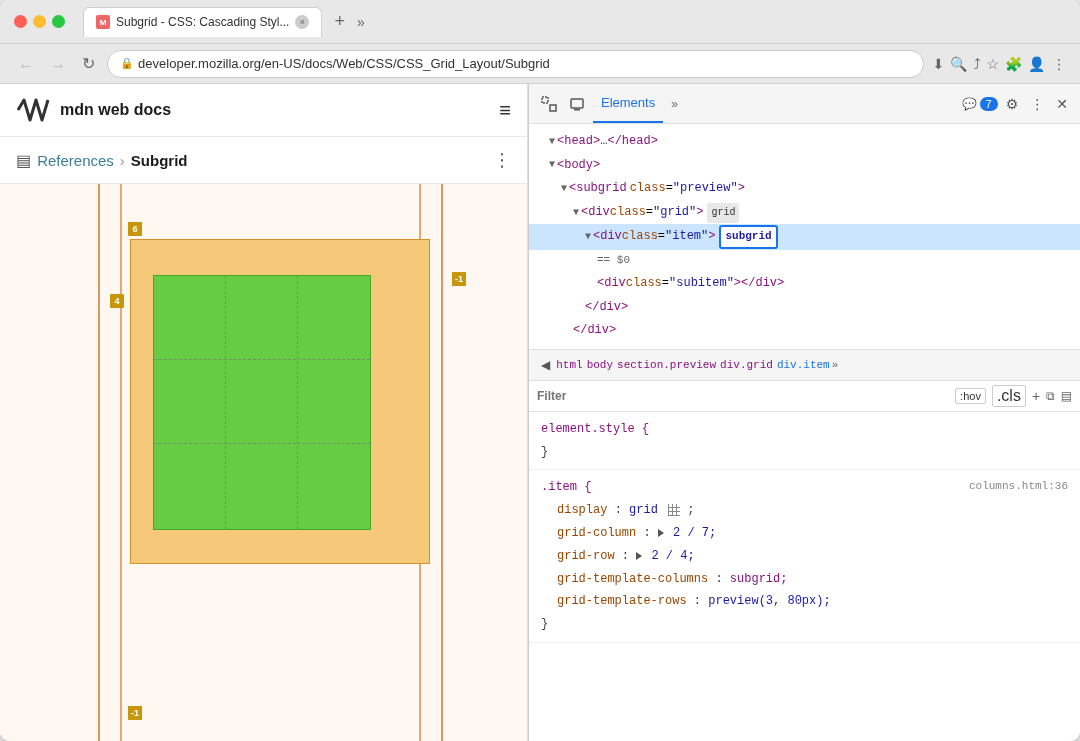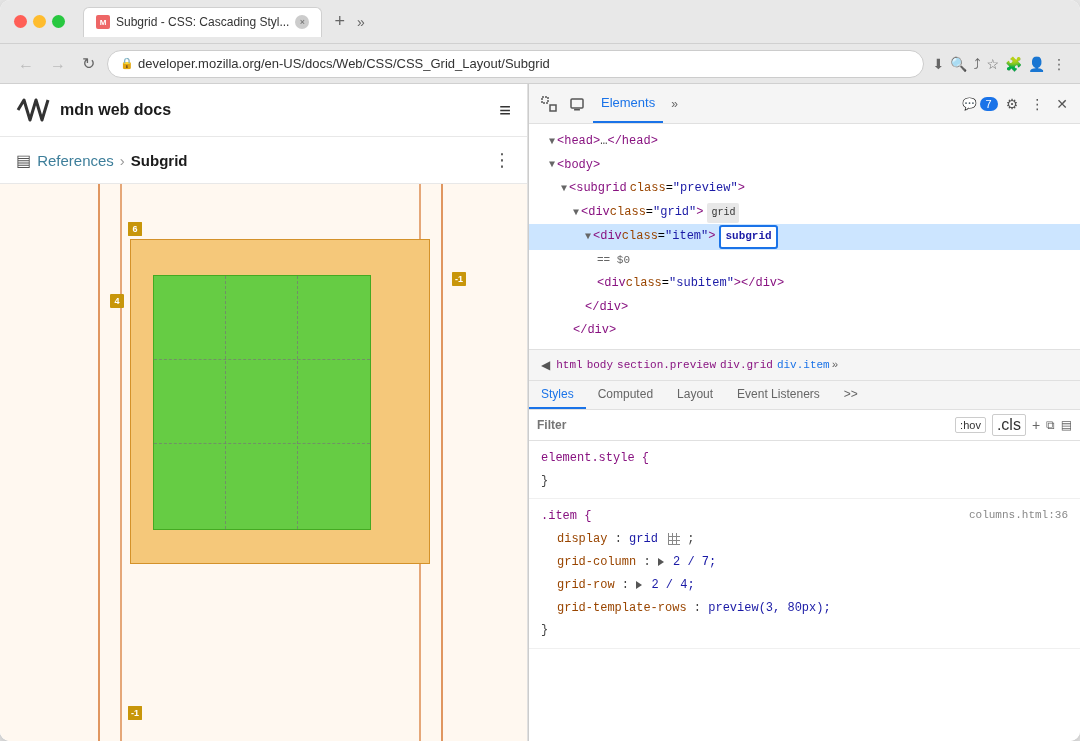--- a/index.html
+++ b/index.html
@@ -337,27 +337,20 @@
         <span class="eb-item">body</span>
         <span class="eb-arrow"> </span>
         <span class="eb-item">section.preview</span>
         <span class="eb-arrow"> </span>
         <span class="eb-item">div.grid</span>
         <span class="eb-arrow"> </span>
         <span class="eb-item active">div.item</span>
         <span class="eb-more"> »</span>
       </div>
 
-      <div class="styles-tabs">
-        <div class="styles-tab active">Styles</div>
-        <div class="styles-tab">Computed</div>
-        <div class="styles-tab">Layout</div>
-        <div class="styles-tab">Event Listeners</div>
-        <div class="styles-tab">&gt;&gt;</div>
-      </div>
 
       <div class="styles-filter">
         <input class="filter-input" type="text" placeholder="Filter" style="">
         <span class="filter-hov">:hov</span>
         <span class="filter-cls">.cls</span>
         <span class="filter-plus">+</span>
         <span class="filter-icon">⧉</span>
         <span class="filter-icon">▤</span>
       </div>
 
@@ -385,20 +378,25 @@
             <span class="arrow-tri"></span>
             <span class="prop-value">2 / 7;</span>
           </div>
           <div class="indent-prop">
             <span class="prop-name">grid-row</span>
             <span style="color:#444;">: </span>
             <span class="arrow-tri"></span>
             <span class="prop-value">2 / 4;</span>
           </div>
           <div class="indent-prop">
+            <span class="prop-name">grid-template-columns</span>
+            <span style="color:#444;">: </span>
+            <span class="prop-value keyword">subgrid;</span>
+          </div>
+          <div class="indent-prop">
             <span class="prop-name">grid-template-rows</span>
             <span style="color:#444;">: </span>
             <span class="prop-value">preview(3, 80px);</span>
           </div>
           <div>
             <span class="brace">}</span>
           </div>
         </div>
       </div>
     </div>

